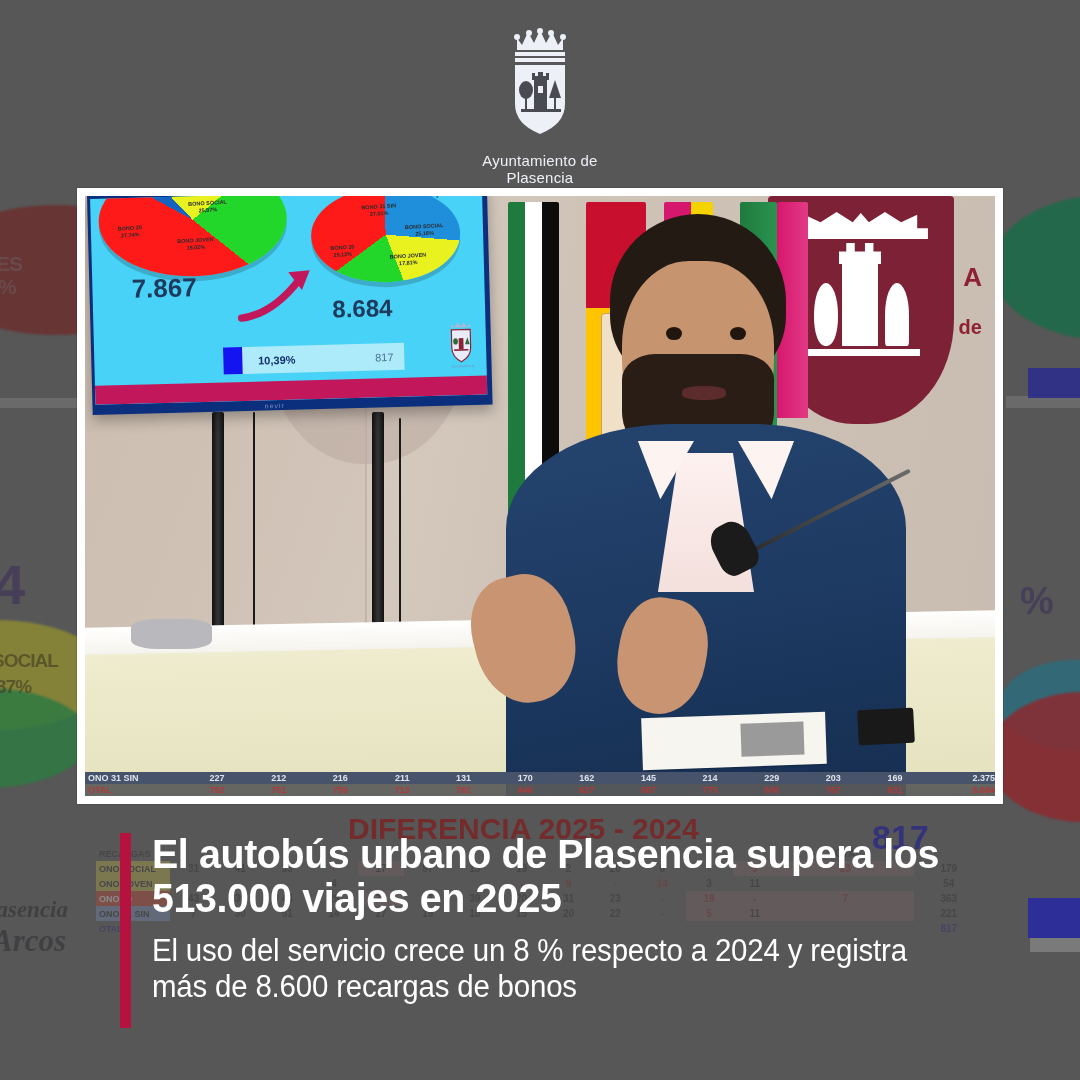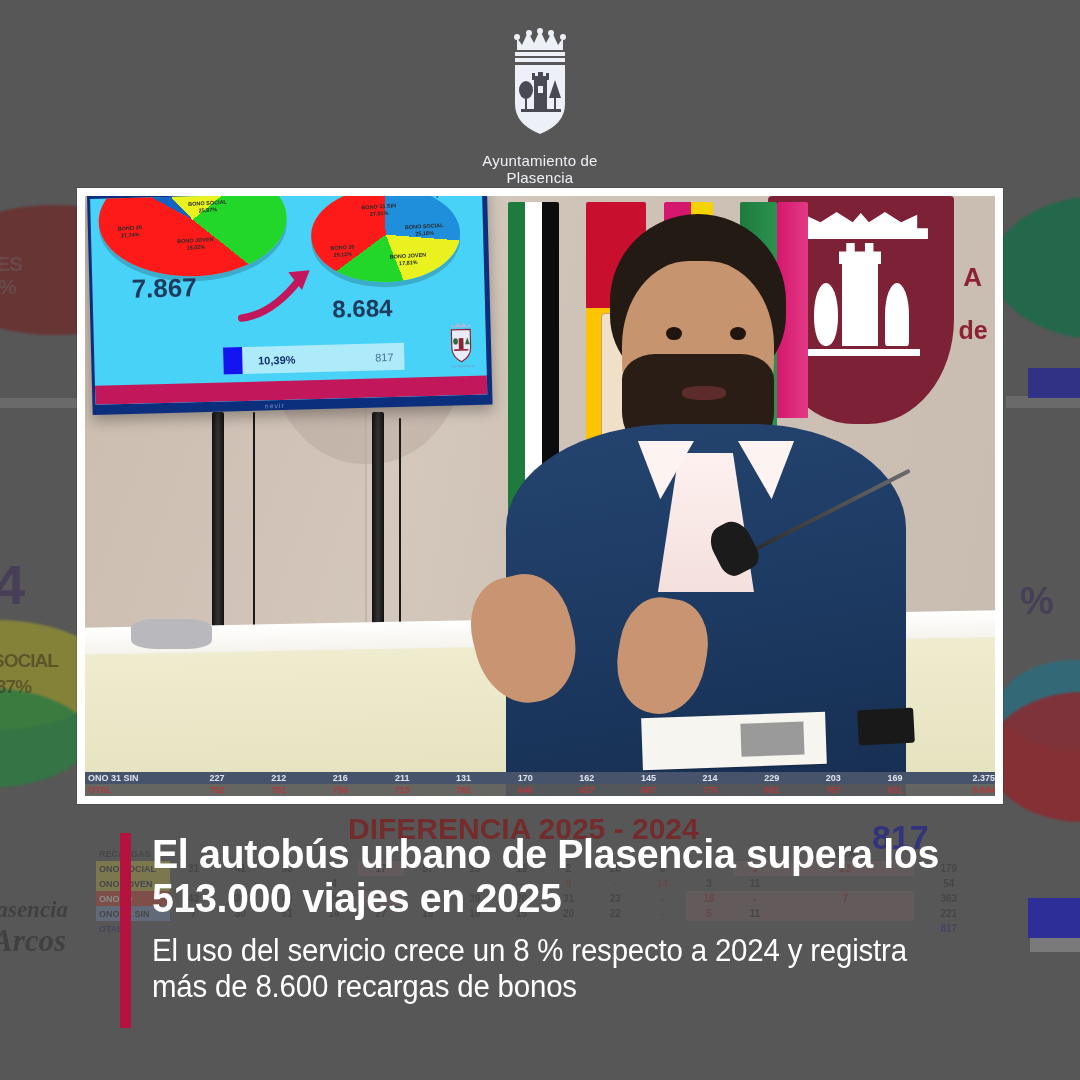--- a/index.html
+++ b/index.html
@@ -506,21 +506,21 @@
       <div class="crown"></div>
       <div class="tower"></div>
       <div class="tree-l"></div>
       <div class="tree-r"></div>
       <div class="ground"></div>
     </div>
 
     <div class="backdrop-word" style="left:60%; top:12.5%; font-size:26px;">yuntamiento</div>
     <div class="backdrop-word" style="left:60%; top:20%; font-size:26px;">e Plasencia</div>
     <div class="backdrop-red" style="left:96.5%; top:11%; font-size:26px;">A</div>
-    <div class="backdrop-red" style="left:96%; top:20%; font-size:25px;">de</div>
+    <div class="backdrop-red" style="left:96%; top:20%; font-size:20px;">de</div>
 
     <div class="flag flag-ext"></div>
     <div class="flag flag-esp">
       <div class="coa"></div>
     </div>
     <div class="flag flag-green"></div>
     <div class="flag flag-pink"></div>
     <div class="flag flag-pink2"></div>
 
     <div class="tv-pole" style="left:14%; top:36%; height:36%;"></div>
@@ -639,21 +639,21 @@
           <td class="lbl">OTAL</td>
           <td>792</td>
           <td>751</td>
           <td>759</td>
           <td>713</td>
           <td>762</td>
           <td>646</td>
           <td>637</td>
           <td>687</td>
           <td>775</td>
-          <td>691</td>
+          <td>606</td>
           <td>767</td>
           <td>631</td>
           <td>8.684</td>
         </tr>
       </tbody>
         </table>
     </div>
   </div>
 </div>
 

